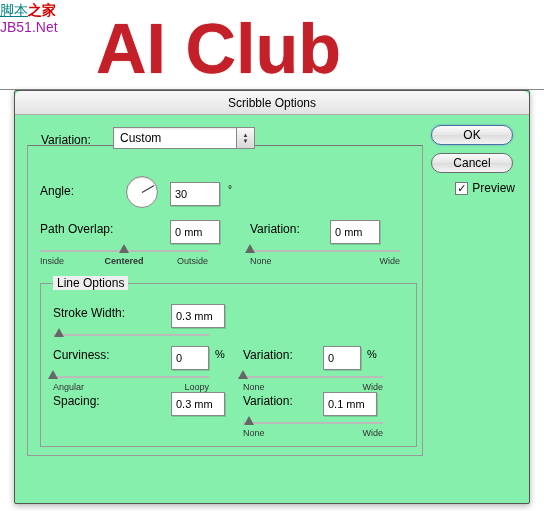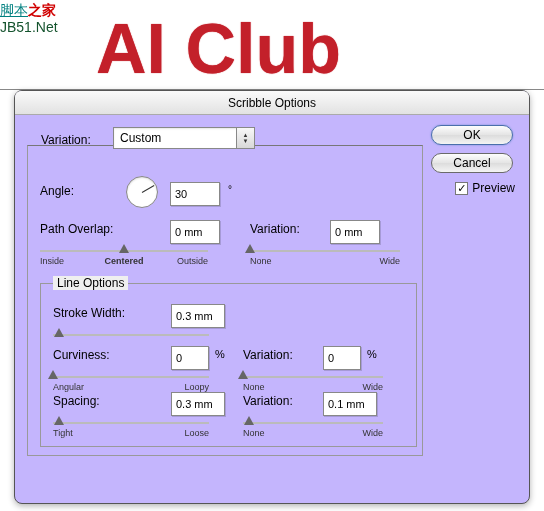--- a/index.html
+++ b/index.html
@@ -12,39 +12,39 @@
   .header-region {
     position: relative; height: 90px;
     border-bottom: 1px solid #888; background: #fff;
   }
   .watermark {
     position: absolute; top: 2px; left: 0;
     font-size: 14px; line-height: 1.2;
   }
   .watermark-a { color: #008080; text-decoration: underline; }
   .watermark-b { color: #d00000; font-weight: bold; }
-  .watermark-c { color: #14532d; }
+  .watermark-c { color: #a21caf; }
   .artwork {
     position: absolute;
     top: 14px;
     left: 96px;
     font-size: 70px;
     font-weight: bold;
     color: #c3202a;
     letter-spacing: 0;
     font-family: "Arial Black", Arial, sans-serif;
     line-height: 1;
     text-shadow: 0 0 1px #c3202a;
   }
   .dialog {
     position: absolute; left: 14px; top: 90px;
     width: 516px; height: 414px;
-    background: #c4b5fd;
+    background: #86efac;
     border: 1px solid #555;
-    border-radius: 8px;
+    border-radius: 2px;
     box-shadow: 0 2px 6px rgba(0,0,0,0.3);
   }
   .dialog-title {
     height: 24px; line-height: 24px; text-align: center;
     background: linear-gradient(#fafafa,#e2e2e2);
     border-bottom: 1px solid #aaa;
     border-radius: 6px 6px 0 0;
   }
   .dialog-body {
     position: relative; padding: 10px 12px 12px 12px;
@@ -251,26 +251,20 @@
               <div class="slider-track"></div>
               <div class="slider-thumb" style="left:0%;"></div>
               <span class="slider-tick-l">None</span>
               <span class="slider-tick-r">Wide</span>
             </div>
           </div>
 
           <div class="row">
             <span class="lbl" style="left:0;">Spacing:</span>
             <input class="input-field" style="left: 118px; width: 54px; top: 0px;" value="0.3 mm">
-            <div class="slider" style="width:156px;">
-              <div class="slider-track"></div>
-              <div class="slider-thumb" style="left:4%;"></div>
-              <span class="slider-tick-l">Tight</span>
-              <span class="slider-tick-r">Loose</span>
-            </div>
 
             <span class="lbl" style="left:190px;">Variation:</span>
             <input class="input-field" style="left: 270px; width: 54px; top: 0px;" value="0.1 mm">
             <div class="slider" style="left:190px;width:140px;">
               <div class="slider-track"></div>
               <div class="slider-thumb" style="left:4%;"></div>
               <span class="slider-tick-l">None</span>
               <span class="slider-tick-r">Wide</span>
             </div>
           </div>

